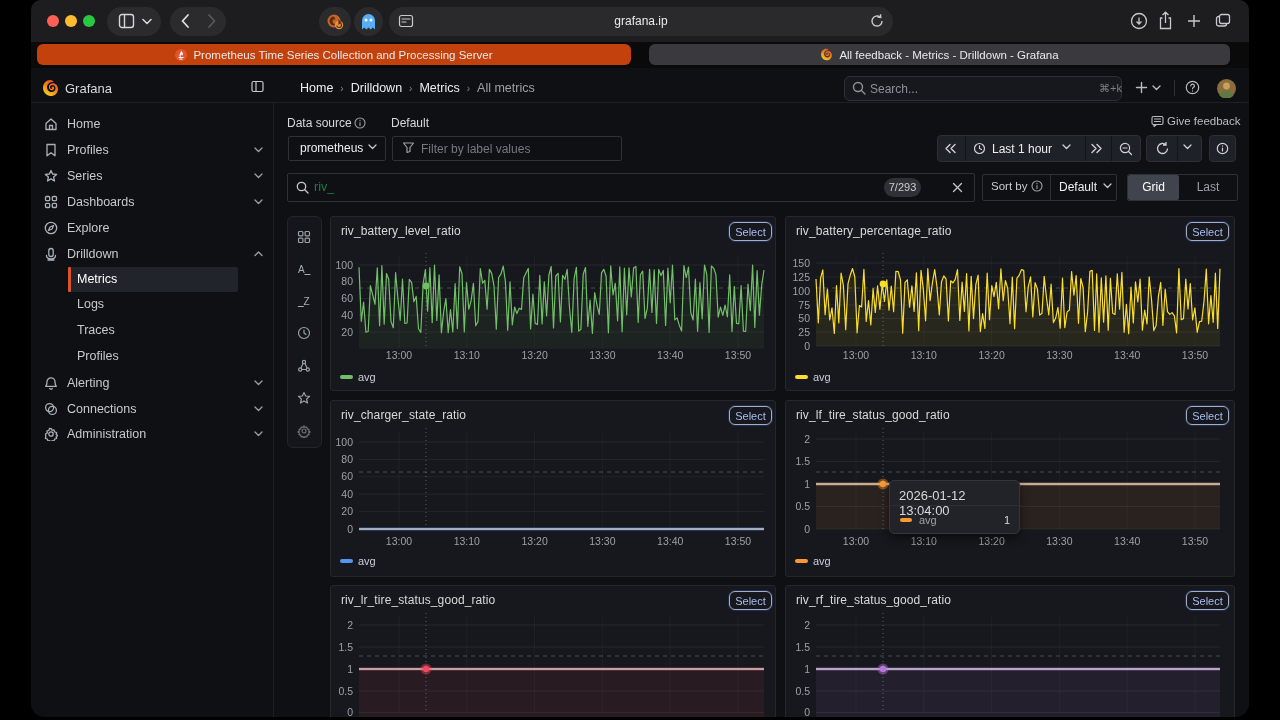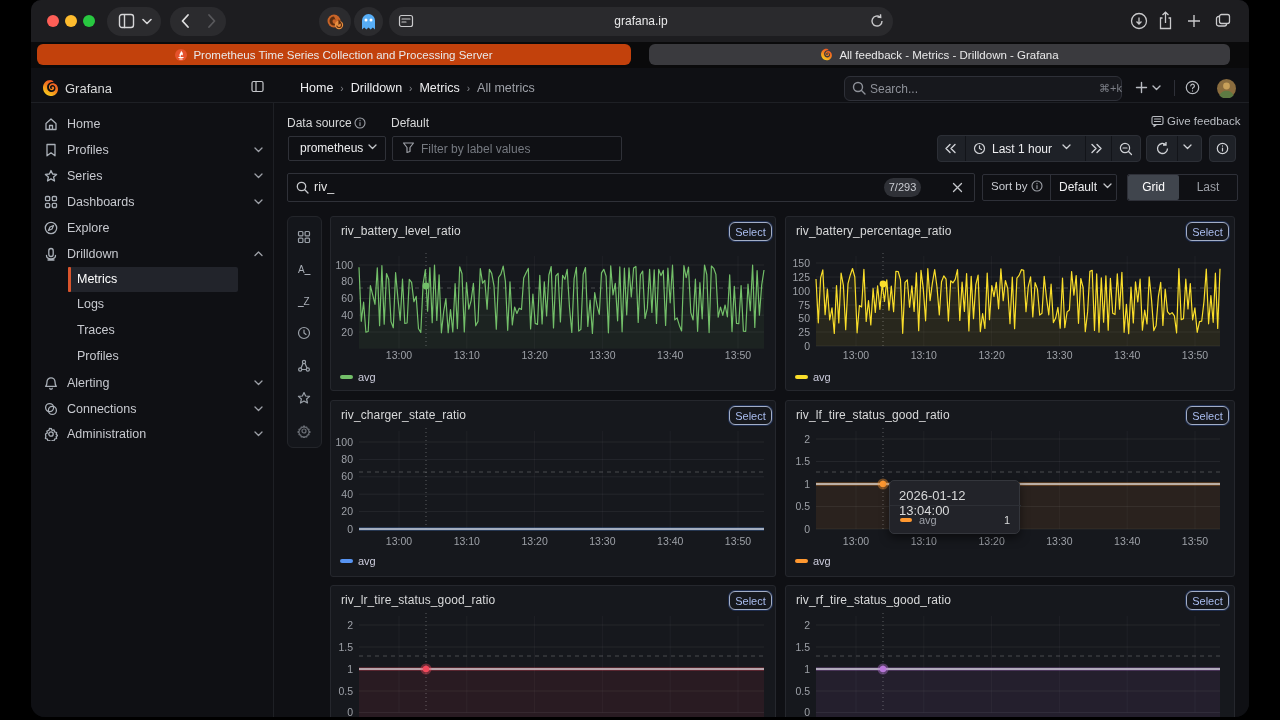--- a/index.html
+++ b/index.html
@@ -370,21 +370,21 @@
           <path d="M6.5 6 v3 M6.5 3.8 v0.3"></path>
         </svg>
       </div>
       <div class="inbox" style="left:256px;top:105px;width:688px;height:29px"></div>
       <div class="abs" style="left:265px;top:113px">
         <svg width="13" height="13" viewBox="0 0 13 13" fill="none" stroke="#c6c8cc" stroke-width="1.3" stroke-linecap="round" stroke-linejoin="round">
           <circle cx="5.5" cy="5.5" r="4.2"></circle>
           <line x1="8.8" y1="8.8" x2="12" y2="12"></line>
         </svg>
       </div>
-      <div class="abs" style="left:283px;top:112px;font-size:12.5px;color:#e5e5e5">riv_</div>
+      <div class="abs" style="left:283px;top:112px;font-size:12.5px;color:#15803d">riv_</div>
       <div class="abs" style="left:853px;top:110px;width:37px;height:19px;background:#2f3137;border-radius:10px;text-align:center;font-size:11px;color:#c9ccd2;line-height:19px">7/293</div>
       <div class="abs" style="left:921px;top:114px">
         <svg width="11" height="11" viewBox="0 0 11 11" fill="none" stroke="#c6c8cc" stroke-width="1.3" stroke-linecap="round" stroke-linejoin="round">
           <path d="M1.5 1.5 L9.5 9.5 M9.5 1.5 L1.5 9.5"></path>
         </svg>
       </div>
       <div class="abs" style="left:951px;top:106px;width:135px;height:27px;background:#0f1014;border:1px solid #2e3038;border-radius:2px"></div>
       <div class="abs" style="left:960px;top:112px;font-size:11.5px;color:#c9ccd2">Sort by</div>
       <div class="abs" style="left:1000px;top:112px">
         <svg width="12" height="12" viewBox="0 0 12 12" fill="none" stroke="#9da0a7" stroke-width="1.1" stroke-linecap="round" stroke-linejoin="round">

